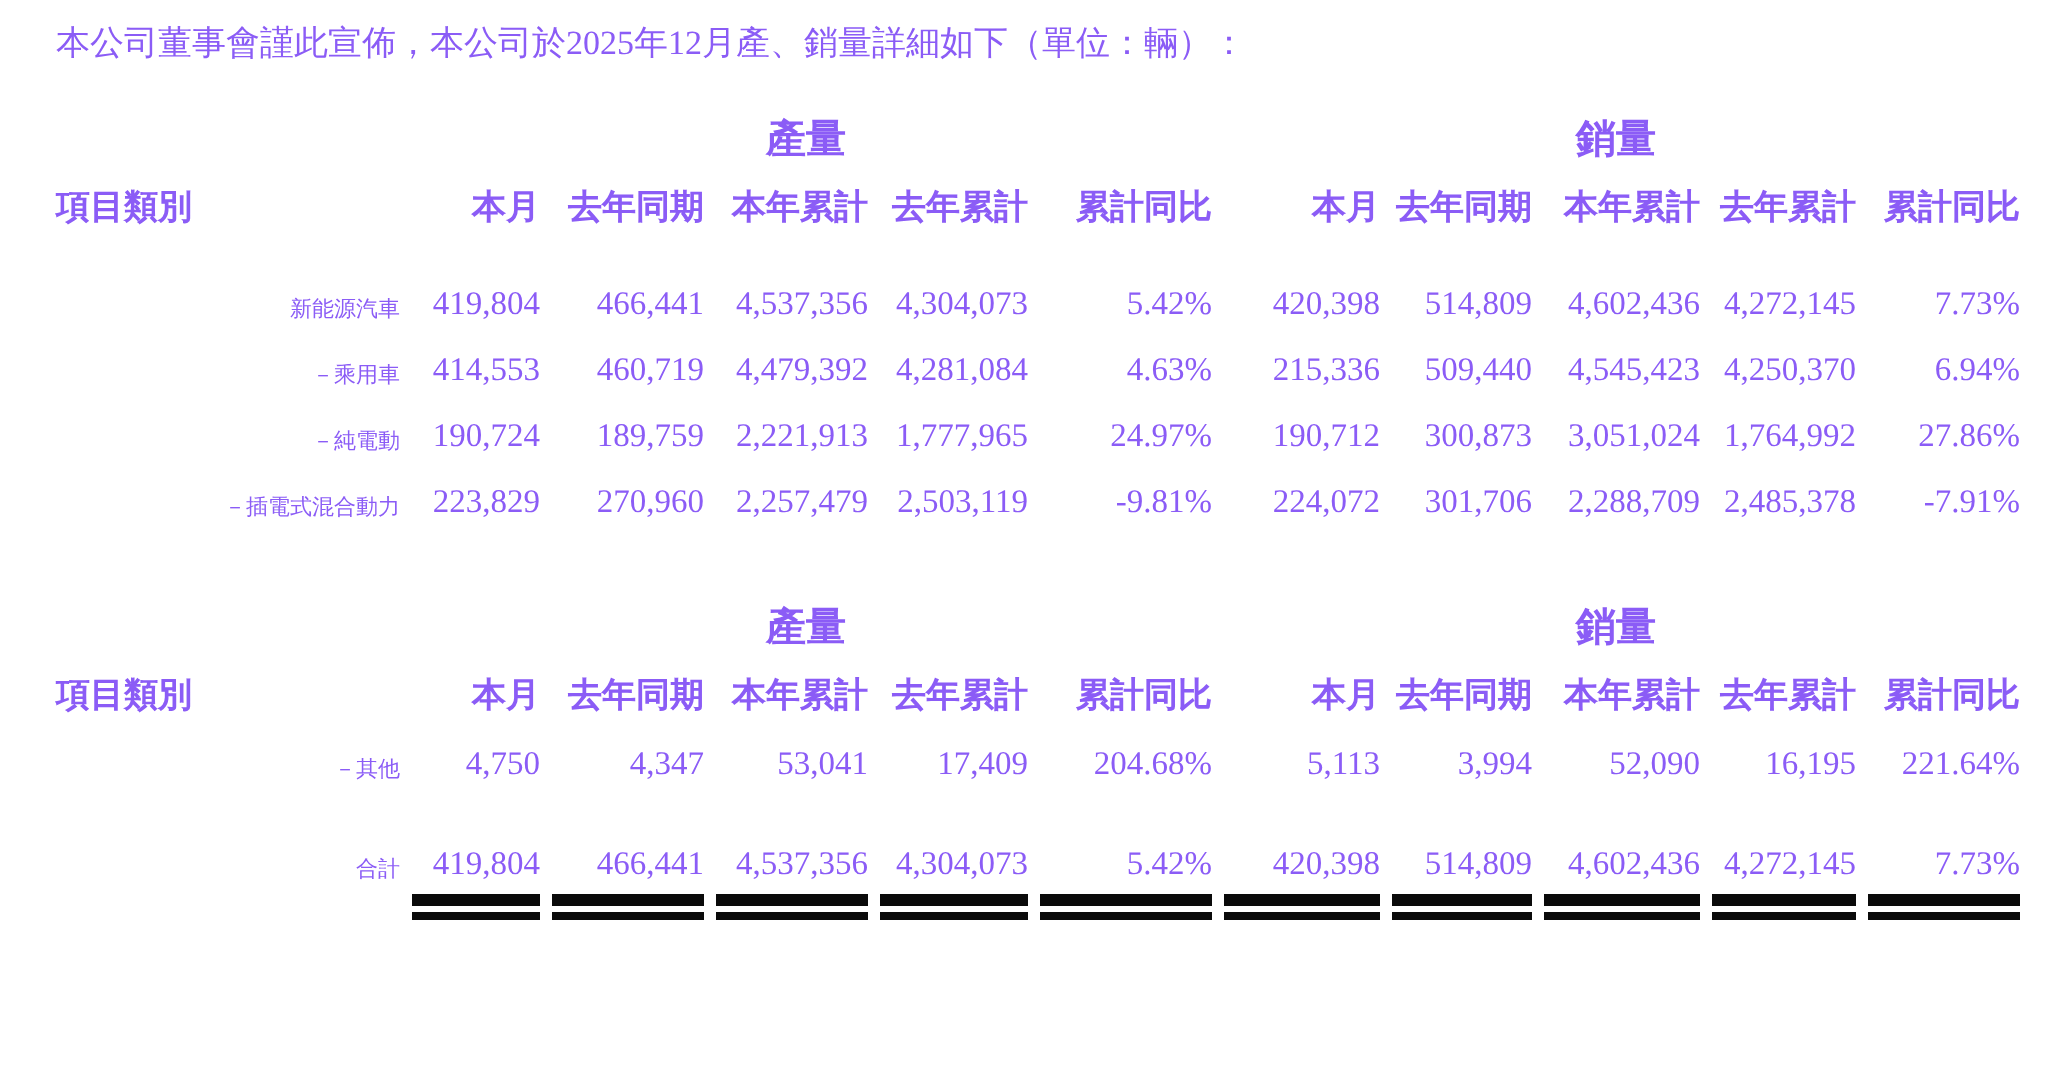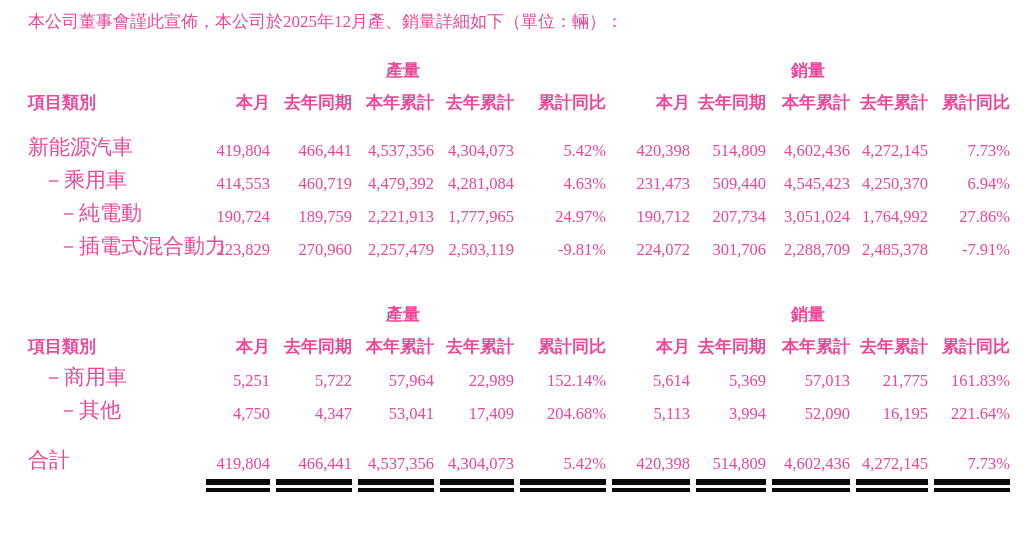--- a/index.html
+++ b/index.html
@@ -2,21 +2,21 @@
 <html><head>
 <meta charset="utf-8">
 <style>
   html, body { margin: 0; padding: 0; background: #ffffff; }
   .page {
     position: relative;
     width: 1024px;
     height: 544px;
     background: #ffffff;
     font-family: "Liberation Serif", "DejaVu Serif", serif;
-    color: #ec4899;
+    color: #8b5cf6;
     overflow: hidden;
   }
   .intro {
     position: absolute;
     left: 28px;
     top: 10px;
     margin: 0;
     font-size: 17px;
     white-space: nowrap;
   }
@@ -29,34 +29,34 @@
   }
   .tbl th, .tbl td {
     padding: 0;
     white-space: nowrap;
     vertical-align: bottom;
   }
   .grp-row th { height: 26px; }
   .grp-h {
     text-align: center;
     font-weight: bold;
-    font-size: 17px;
+    font-size: 20px;
   }
   .cols-row th {
     height: 32px;
     font-weight: bold;
     font-size: 17px;
   }
   .cols-row .cat { text-align: left; }
   th.num, td.num { text-align: right; padding-left: 6px; }
   .tbl tbody td {
     height: 33px;
     font-size: 16.5px;
   }
-  .tbl tbody td.lab { font-size: 21px; }
+  .tbl tbody td.lab { font-size: 11px; text-align: right; }
   #tbl1 tbody tr:first-child td { padding-top: 14px; }
   tr.total td { padding-top: 17px; }
   td.total-num .val { display: block; text-align: right; }
   .dbl {
     margin-top: 5px;
     border-top: 6px solid #0a0a0a;
     border-bottom: 4px solid #0a0a0a;
     height: 3px;
     background: transparent;
   }
@@ -117,35 +117,35 @@
           <td class="num">4,272,145</td>
           <td class="num">7.73%</td>
         </tr>
         <tr>
           <td class="lab"><span style="padding-left: 15px;">－乘用車</span></td>
           <td class="num">414,553</td>
           <td class="num">460,719</td>
           <td class="num">4,479,392</td>
           <td class="num">4,281,084</td>
           <td class="num">4.63%</td>
-          <td class="num">231,473</td>
+          <td class="num">215,336</td>
           <td class="num">509,440</td>
           <td class="num">4,545,423</td>
           <td class="num">4,250,370</td>
           <td class="num">6.94%</td>
         </tr>
         <tr>
           <td class="lab"><span style="padding-left: 30px;">－純電動</span></td>
           <td class="num">190,724</td>
           <td class="num">189,759</td>
           <td class="num">2,221,913</td>
           <td class="num">1,777,965</td>
           <td class="num">24.97%</td>
           <td class="num">190,712</td>
-          <td class="num">207,734</td>
+          <td class="num">300,873</td>
           <td class="num">3,051,024</td>
           <td class="num">1,764,992</td>
           <td class="num">27.86%</td>
         </tr>
         <tr>
           <td class="lab"><span style="padding-left: 30px; font-family: Liberation Serif, serif;">－插電式混合動力</span></td>
           <td class="num">223,829</td>
           <td class="num">270,960</td>
           <td class="num">2,257,479</td>
           <td class="num">2,503,119</td>
@@ -188,33 +188,20 @@
         <th class="num">累計同比</th>
         <th class="num">本月</th>
         <th class="num">去年同期</th>
         <th class="num">本年累計</th>
         <th class="num">去年累計</th>
         <th class="num">累計同比</th>
       </tr>
     </thead>
     <tbody>
         <tr>
-          <td class="lab"><span style="padding-left: 15px;">－商用車</span></td>
-          <td class="num">5,251</td>
-          <td class="num">5,722</td>
-          <td class="num">57,964</td>
-          <td class="num">22,989</td>
-          <td class="num">152.14%</td>
-          <td class="num">5,614</td>
-          <td class="num">5,369</td>
-          <td class="num">57,013</td>
-          <td class="num">21,775</td>
-          <td class="num">161.83%</td>
-        </tr>
-        <tr>
           <td class="lab"><span style="padding-left: 30px;">－其他</span></td>
           <td class="num">4,750</td>
           <td class="num">4,347</td>
           <td class="num">53,041</td>
           <td class="num">17,409</td>
           <td class="num">204.68%</td>
           <td class="num">5,113</td>
           <td class="num">3,994</td>
           <td class="num">52,090</td>
           <td class="num">16,195</td>

